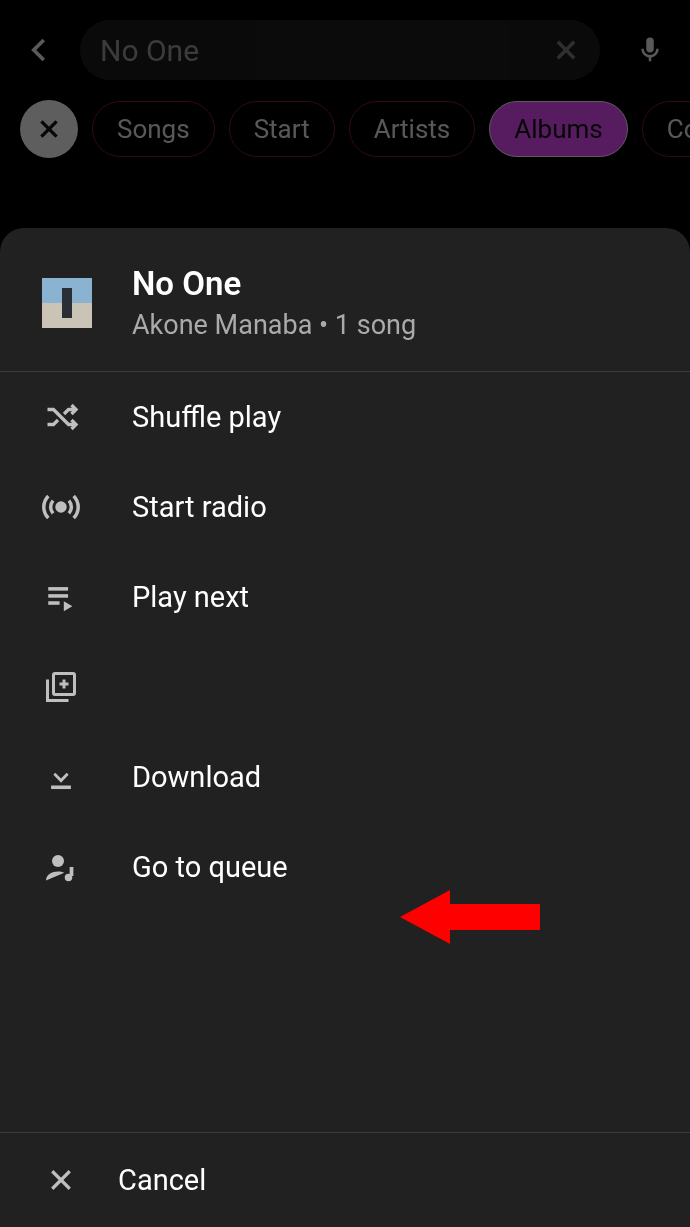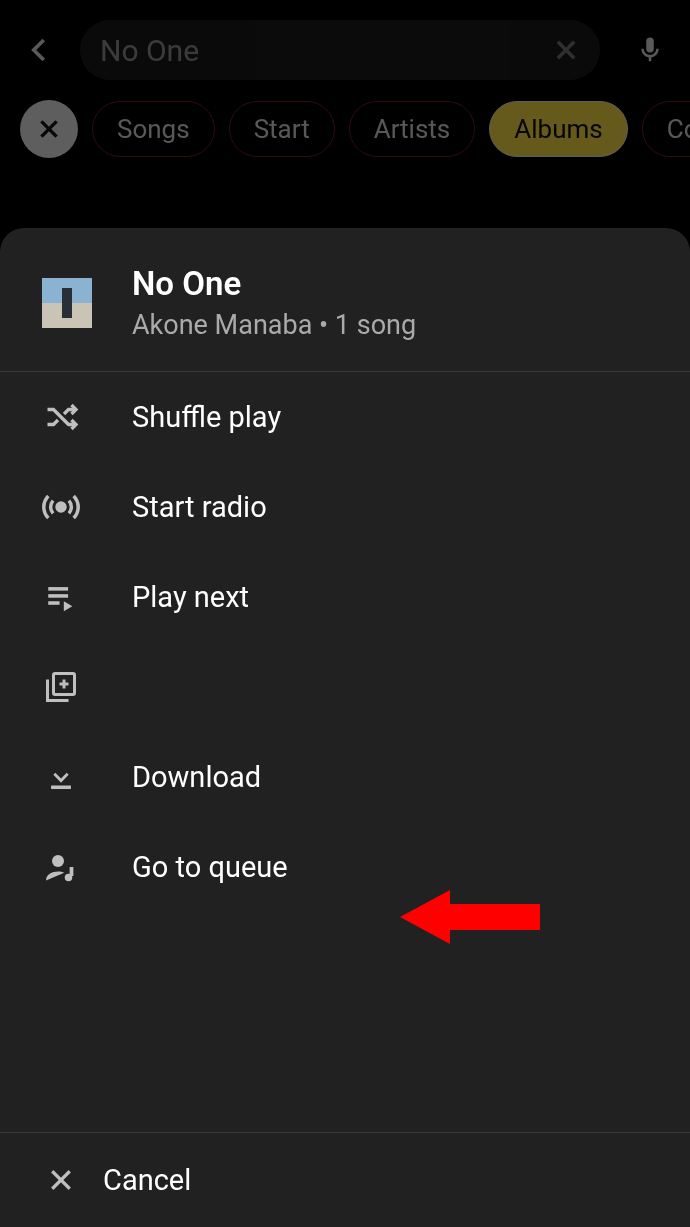--- a/index.html
+++ b/index.html
@@ -72,21 +72,21 @@
   .chip {
     border: 1px solid #7f1d1d;
     border-radius: 100px;
     padding: 12px 24px;
     font-size: 26px;
     color: #ddd;
     flex-shrink: 0;
     white-space: nowrap;
   }
   .chip.active {
-    background: #fde047;
+    background: #d946ef;
     color: #111;
     border-color: #e6e6e6;
   }
   .sheet {
     position: absolute;
     top: 228px;
     left: 0;
     right: 0;
     bottom: 0;
     background: #212121;
@@ -154,21 +154,21 @@
   }
   .menu-label {
     font-size: 29px;
     color: #fff;
   }
   .cancel-bar {
     border-top: 1px solid #3a3a3a;
     display: flex;
     align-items: center;
     padding: 28px 30px 28px 42px;
-    gap: 23px;
+    gap: 38px;
   }
   .arrow-annotation {
     position: absolute;
     left: 400px;
     top: 510px;
     pointer-events: none;
   }
   svg { display: block; }
 </style>
 </head>

